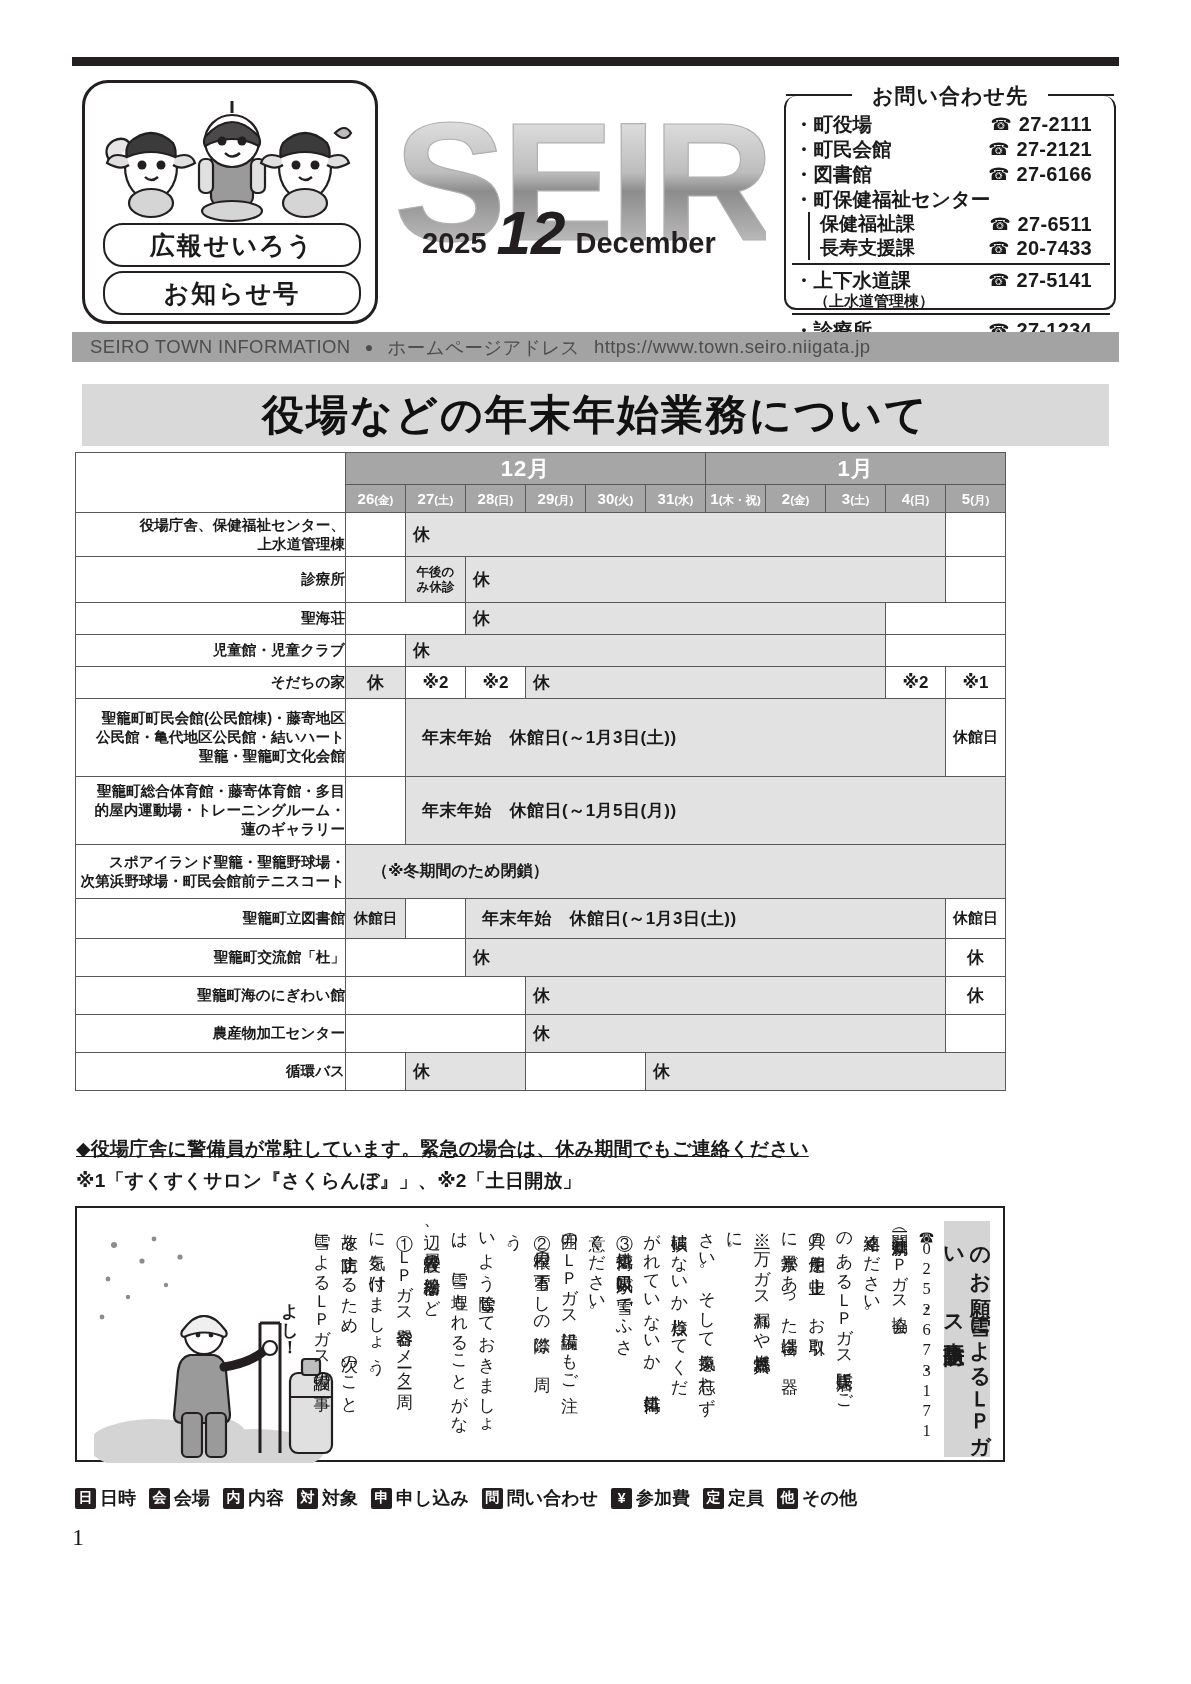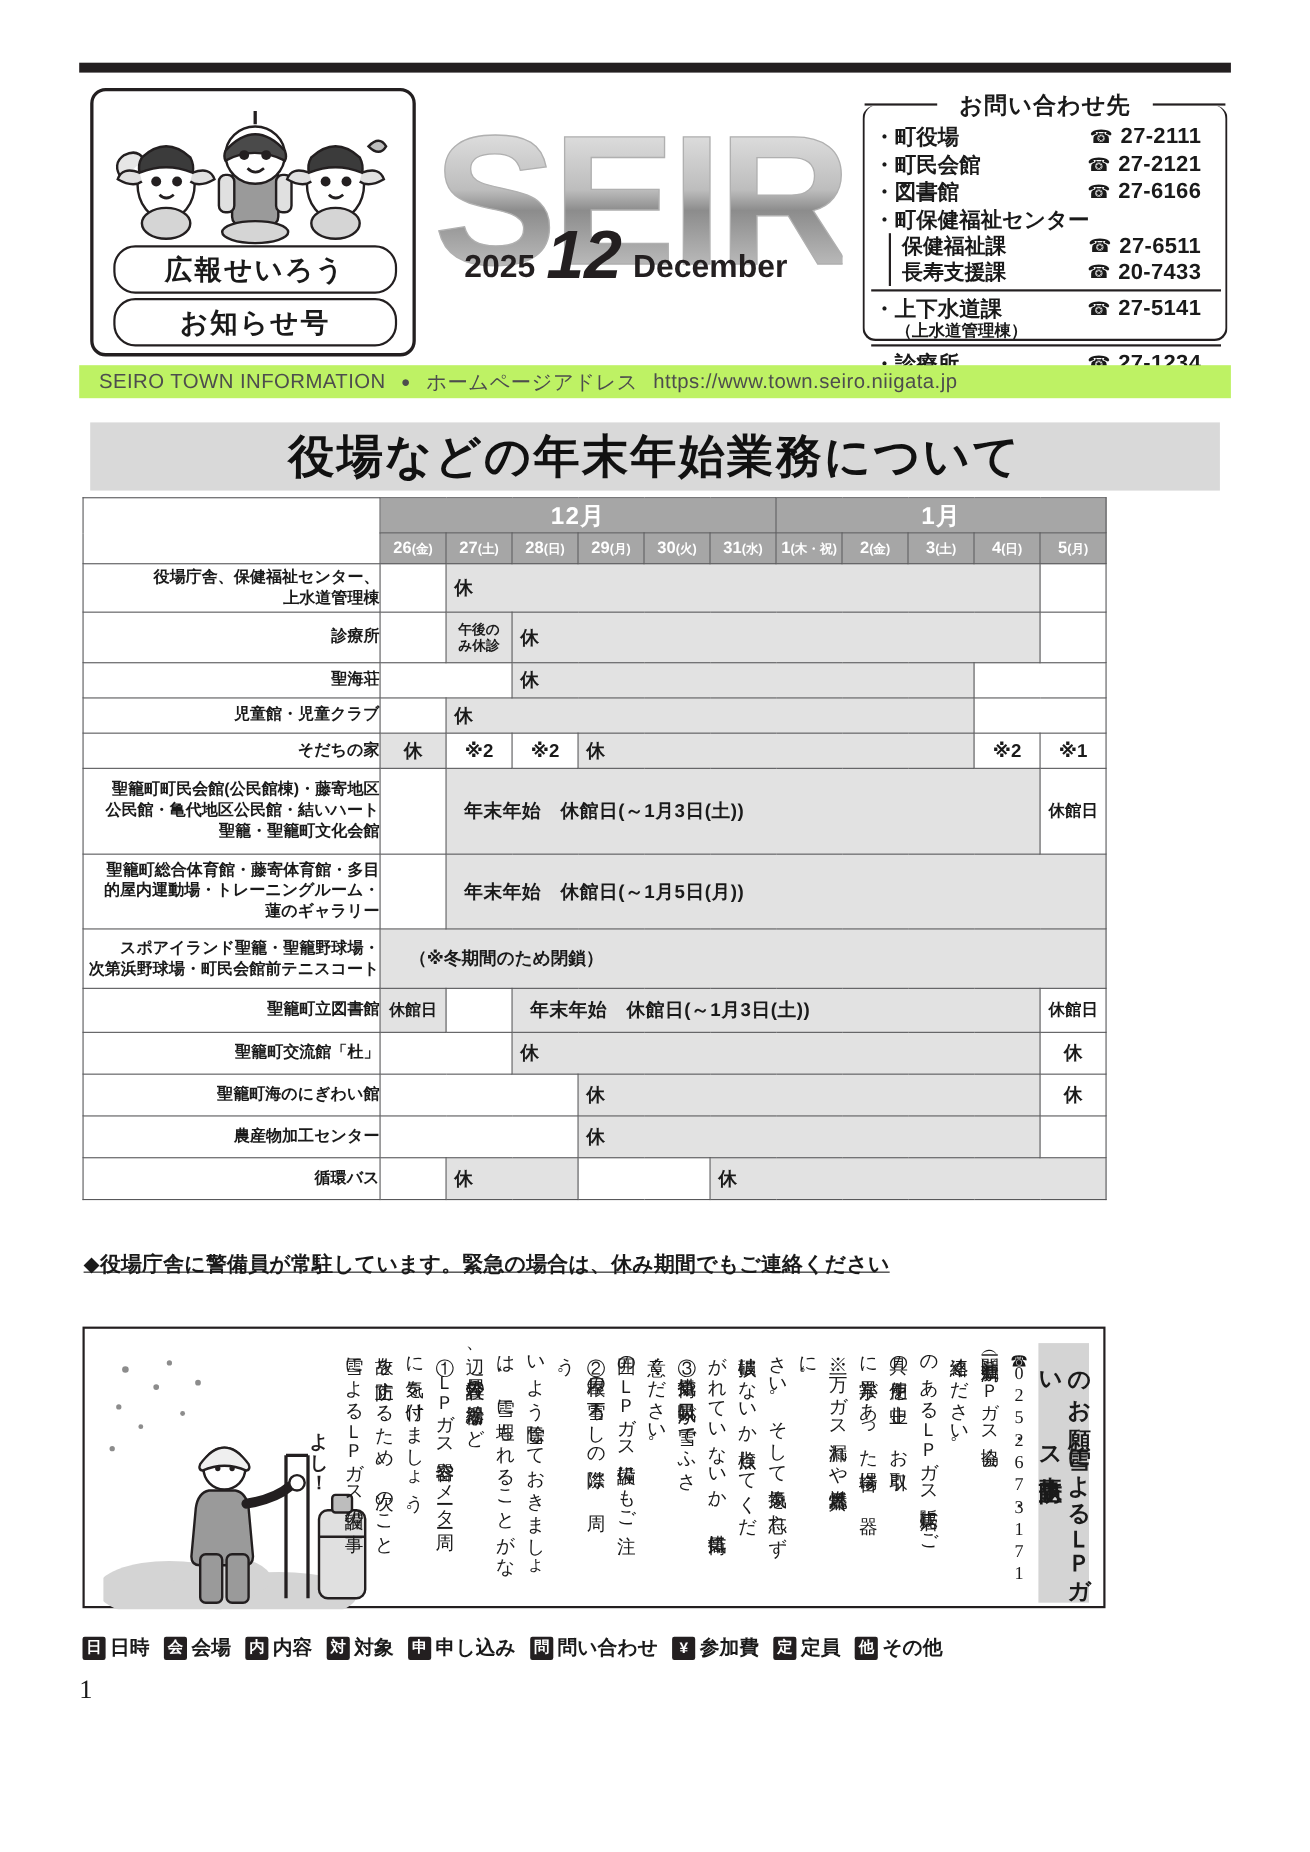--- a/index.html
+++ b/index.html
@@ -11,21 +11,21 @@
   .page{position:absolute;inset:0;}
 
   
   .top-rule{position:absolute;left:72px;top:57px;width:1047px;height:9px;background:#231f20;}
 
   
   .masthead{position:absolute;left:72px;top:72px;width:1047px;height:250px;}
 
   .logo-badge{
     position:absolute;left:10px;top:8px;width:290px;height:238px;
-    border:3px solid #231f20;border-radius:14px;background:#fff;
+    border:3px solid #231f20;border-radius:26px;background:#fff;
   }
   .mascots{position:absolute;left:14px;top:10px;width:262px;height:130px;}
   .logo-line{
     position:absolute;left:18px;width:254px;height:40px;
     border:2.5px solid #231f20;border-radius:20px;background:#fff;
     display:flex;align-items:center;justify-content:center;
     font-weight:bold;font-size:25px;letter-spacing:2px;
   }
   .logo-line.l1{top:140px;}
   .logo-line.l2{top:188px;}
@@ -62,21 +62,21 @@
   .c-row .tel .num{font-size:20px;font-weight:bold;letter-spacing:.3px;}
   .ph{font-size:17px;}
   .sub-wrap{position:relative;margin-left:14px;padding-left:10px;border-left:2.2px solid #231f20;}
   .sub-wrap .c-row{height:24px;font-size:19px;}
   .c-note{font-size:15px;font-weight:bold;margin-left:20px;line-height:1.1;}
   .hr-thin{position:absolute;left:8px;right:8px;height:2px;background:#231f20;}
 
   
   .band{
     position:absolute;left:72px;top:332px;width:1047px;height:30px;
-    background:#bef264;display:flex;align-items:center;padding-left:18px;
+    background:#a3a3a3;display:flex;align-items:center;padding-left:18px;
     box-sizing:border-box;font-size:18.5px;color:#4d4d4d;letter-spacing:.4px;gap:14px;
   }
   .band .dot{font-size:14px;}
 
   
   .sec-title{
     position:absolute;left:82px;top:384px;width:1027px;height:62px;
     background:#d9d9d9;display:flex;align-items:center;justify-content:center;
     font-size:42px;font-weight:bold;letter-spacing:2px;color:#111;
   }
@@ -505,20 +505,21 @@
             <td colspan="2" class="blank">&nbsp;</td>
             <td colspan="6" class="shade">
               <div class="mark">休</div>
             </td>
           </tr>
         </tbody>
     </table>
   </div>
 
   <div class="fn fn1">◆役場庁舎に警備員が常駐しています。緊急の場合は、休み期間でもご連絡ください</div>
+  <div class="fn fn2">※1「すくすくサロン『さくらんぼ』」、※2「土日開放」</div>
 
   <div class="gasbox">
     <div class="gas-inner">
 
       <div class="illus">
         <svg width="250" height="236" viewBox="0 0 250 236">
           <g stroke="#231f20" fill="none" stroke-width="2">
 
             <g fill="#8c8c8c" stroke="none">
               <circle cx="20" cy="18" r="3"></circle>

